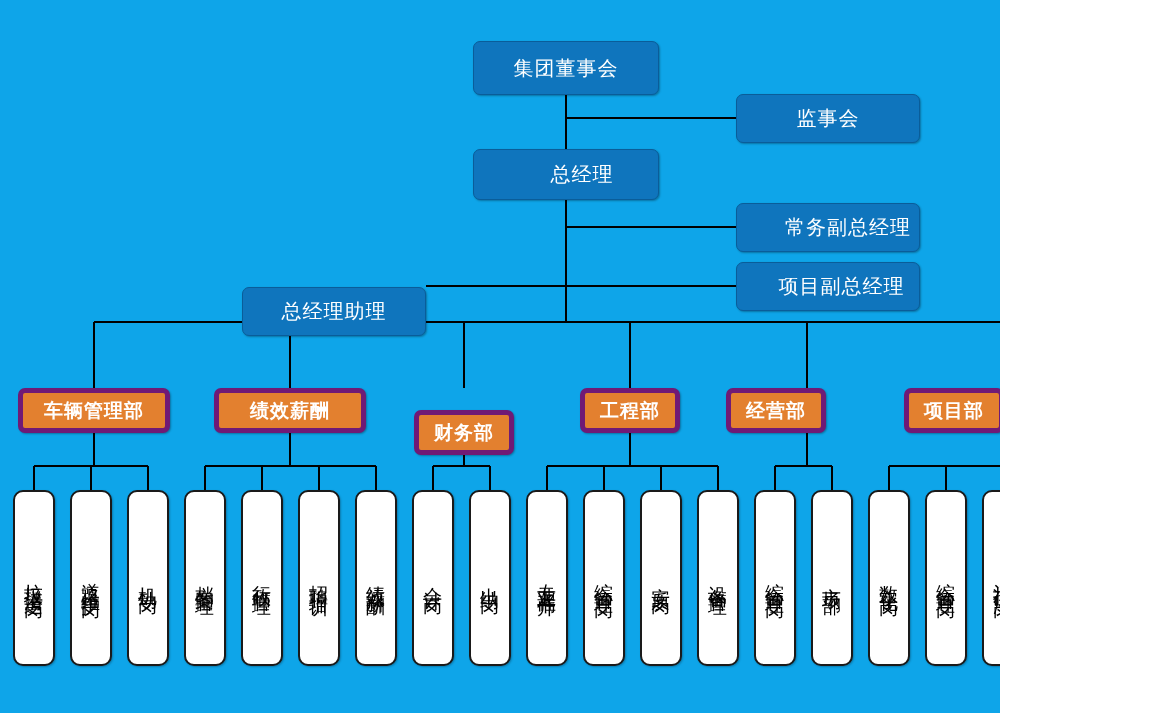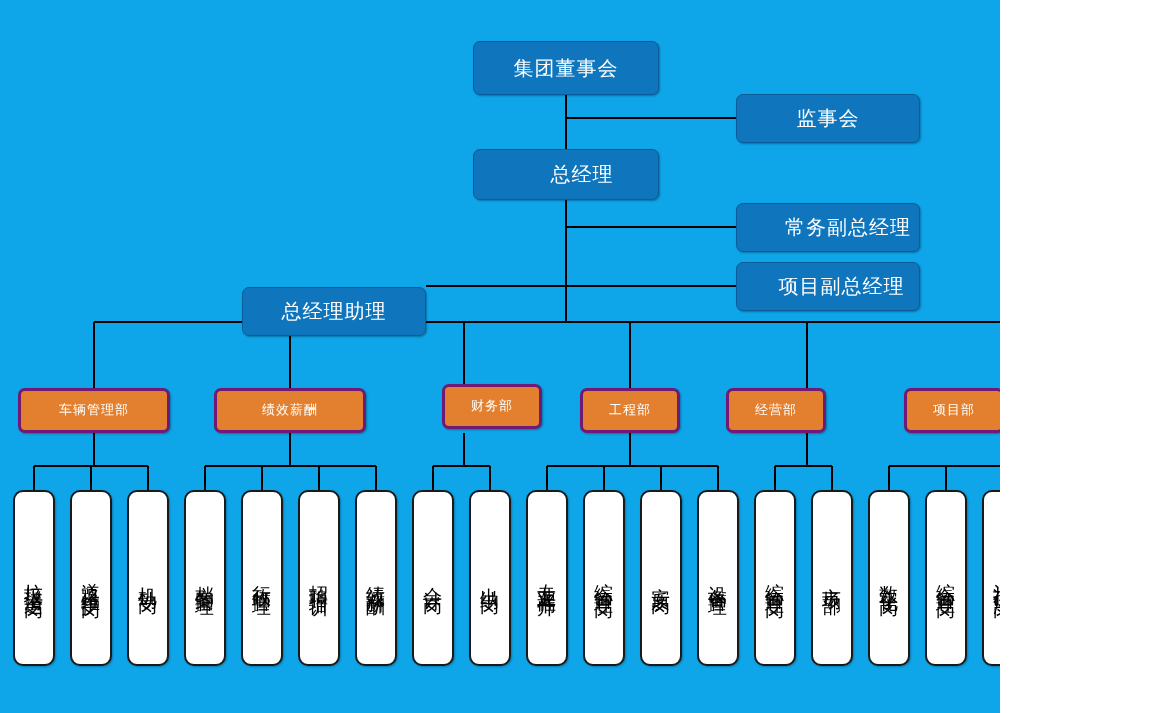--- a/index.html
+++ b/index.html
@@ -40,23 +40,24 @@
     z-index: 3;
   }
   .node.exec {
     background: #0F75BD;
     border: 1px solid #0a5d99;
     font-size: 20px;
     box-shadow: 1px 1px 2px rgba(0,0,0,0.30);
   }
   .node.dept {
     background: #E3802F;
-    border: 3px solid #701a75;
-    font-size: 13px;
+    border: 5px solid #701a75;
+    font-size: 19px;
     box-shadow: 1px 1px 2px rgba(0,0,0,0.30);
+    font-weight: bold;
   }
   .node.post {
     background: #ffffff;
     border: 2px solid #1a1a1a;
     border-radius: 10px;
     color: #000000;
     font-size: 19px;
     writing-mode: vertical-rl;
     text-orientation: upright;
     letter-spacing: 4px;
@@ -145,21 +146,21 @@
       </div>
       <div class="node post" style="left: 241px; top: 490px; width: 42px; height: 176px;">
         <span class="vlabel">行政管理</span>
       </div>
       <div class="node post" style="left: 298px; top: 490px; width: 42px; height: 176px;">
         <span class="vlabel">招聘培训</span>
       </div>
       <div class="node post" style="left: 355px; top: 490px; width: 42px; height: 176px;">
         <span class="vlabel">绩效薪酬</span>
       </div>
-      <div class="node dept" style="left: 414px; top: 384px; width: 100px; height: 45px; margin-left: 28px;">财务部</div>
+      <div class="node dept" style="left: 414px; top: 410px; width: 100px; height: 45px;">财务部</div>
       <div class="node post" style="left: 412px; top: 490px; width: 42px; height: 176px;">
         <span class="vlabel">会计岗</span>
       </div>
       <div class="node post" style="left: 469px; top: 490px; width: 42px; height: 176px;">
         <span class="vlabel">出纳岗</span>
       </div>
       <div class="node dept" style="left: 580px; top: 388px; width: 100px; height: 45px;">工程部</div>
       <div class="node post" style="left: 526px; top: 490px; width: 42px; height: 176px;">
         <span class="vlabel">专业工程师</span>
       </div>

